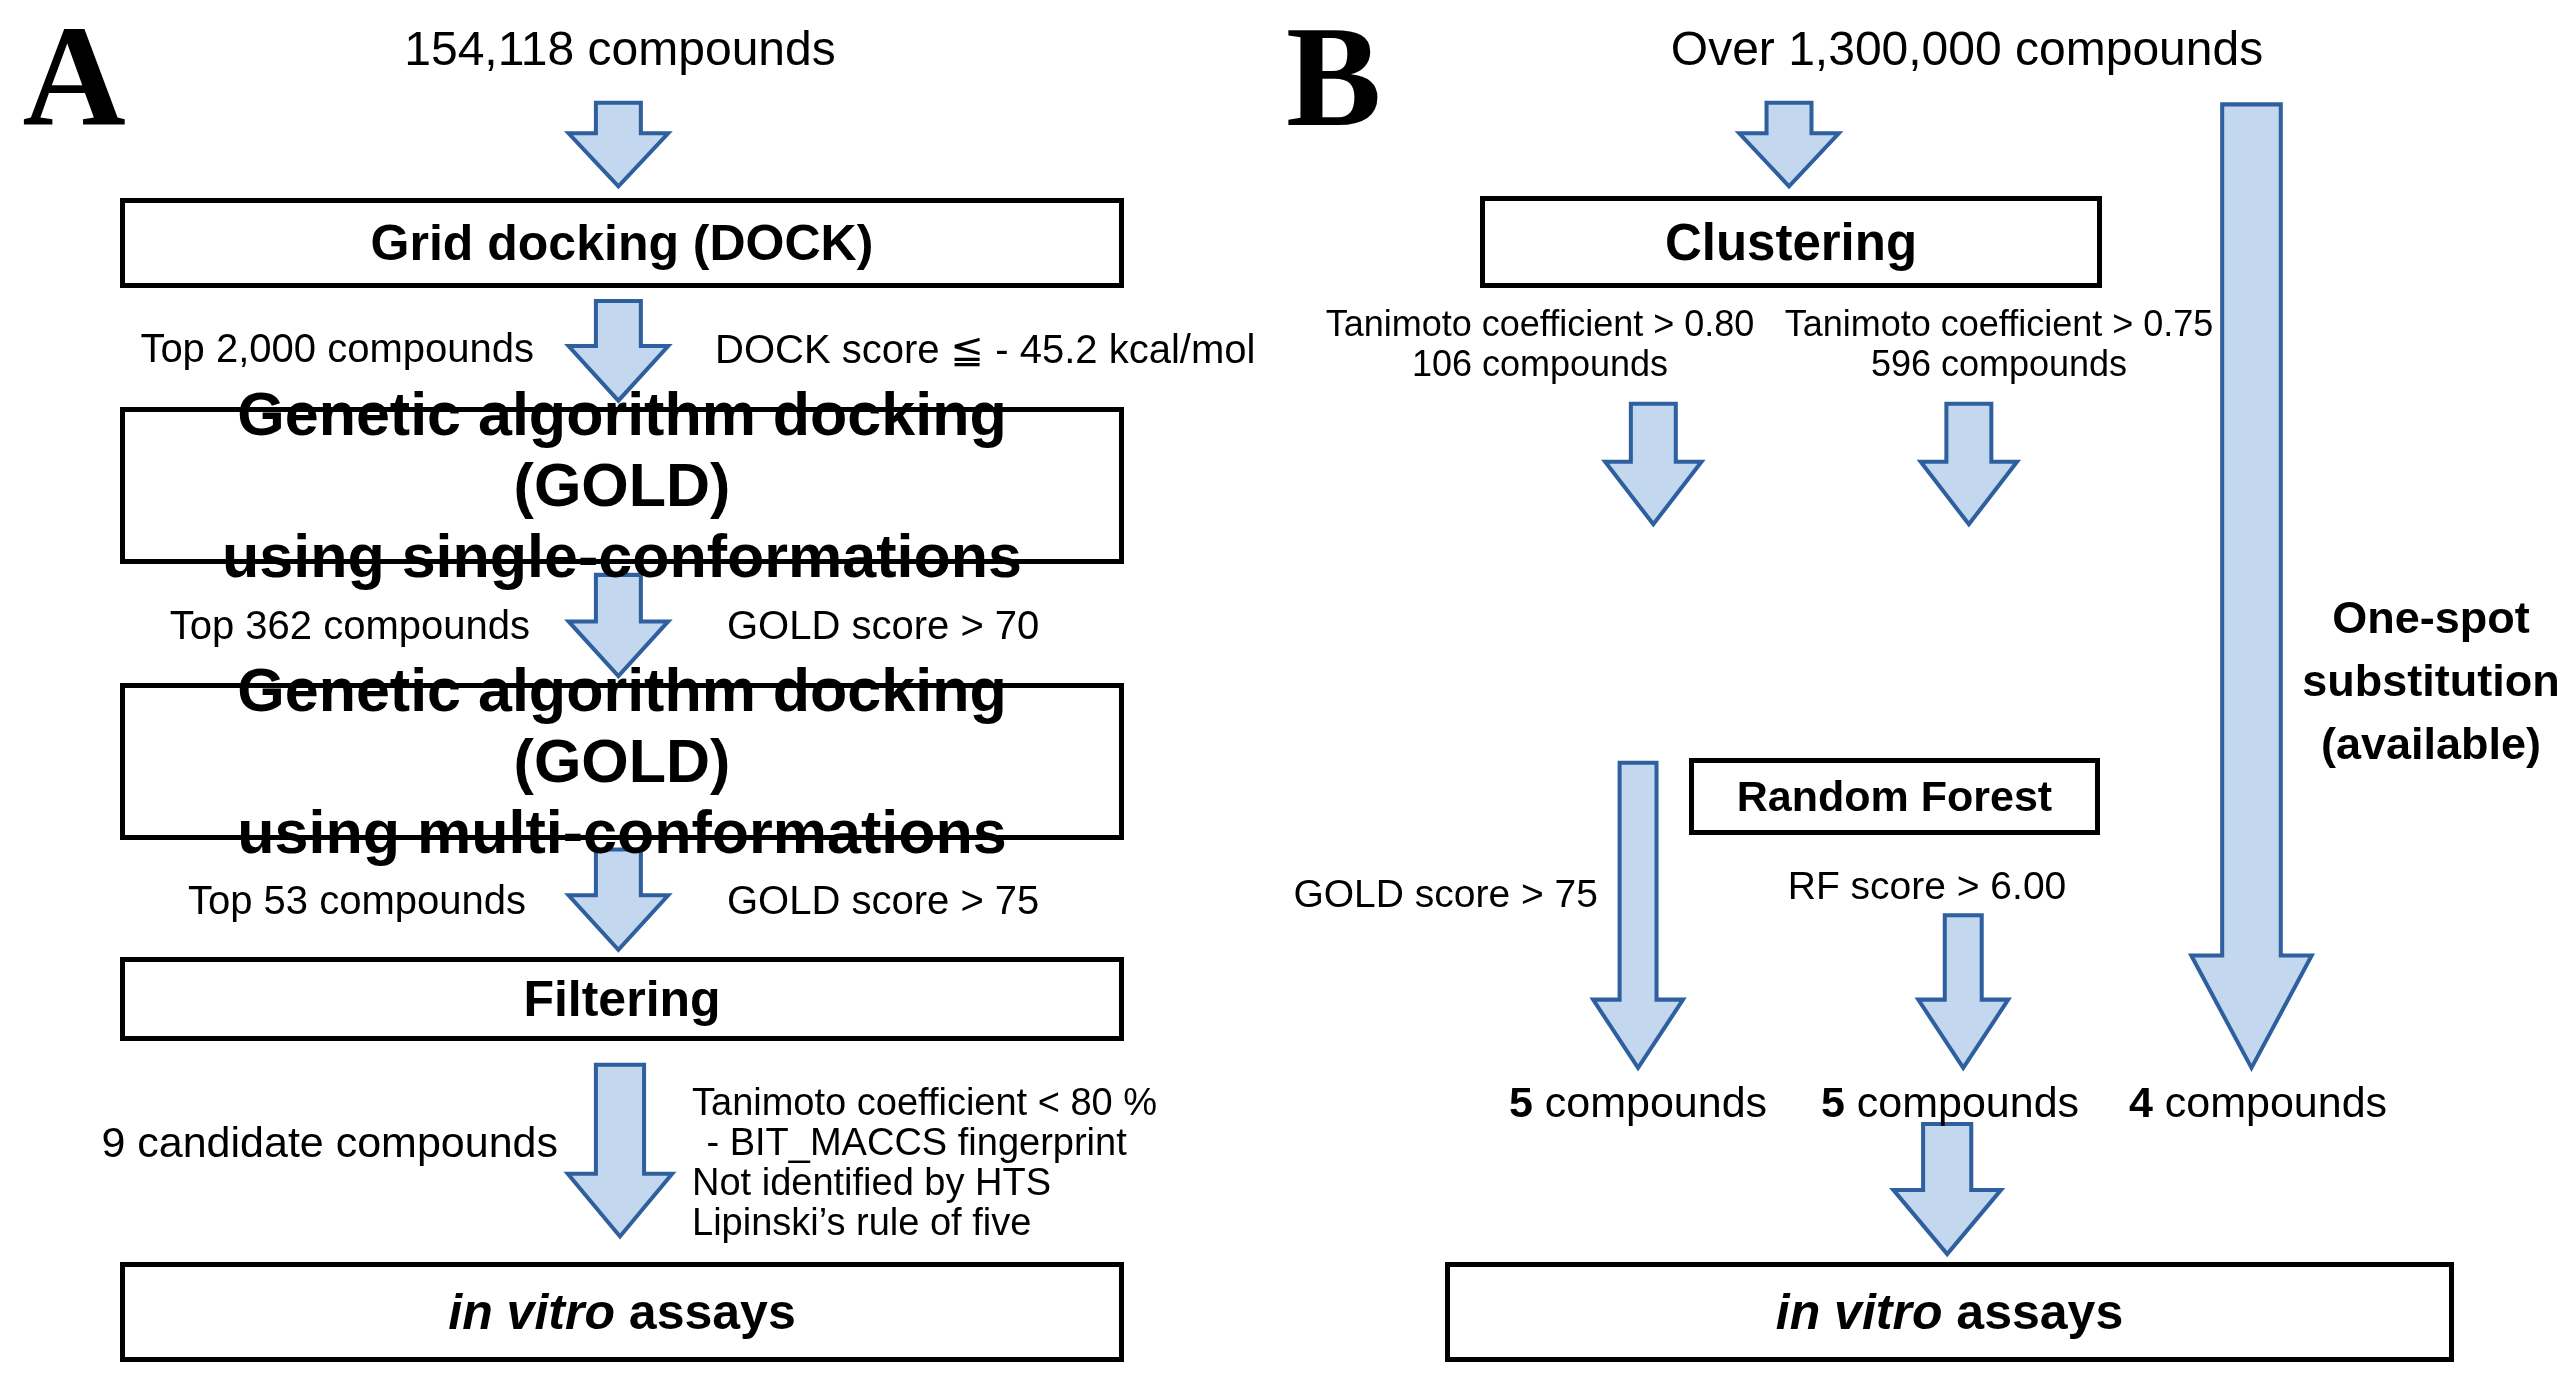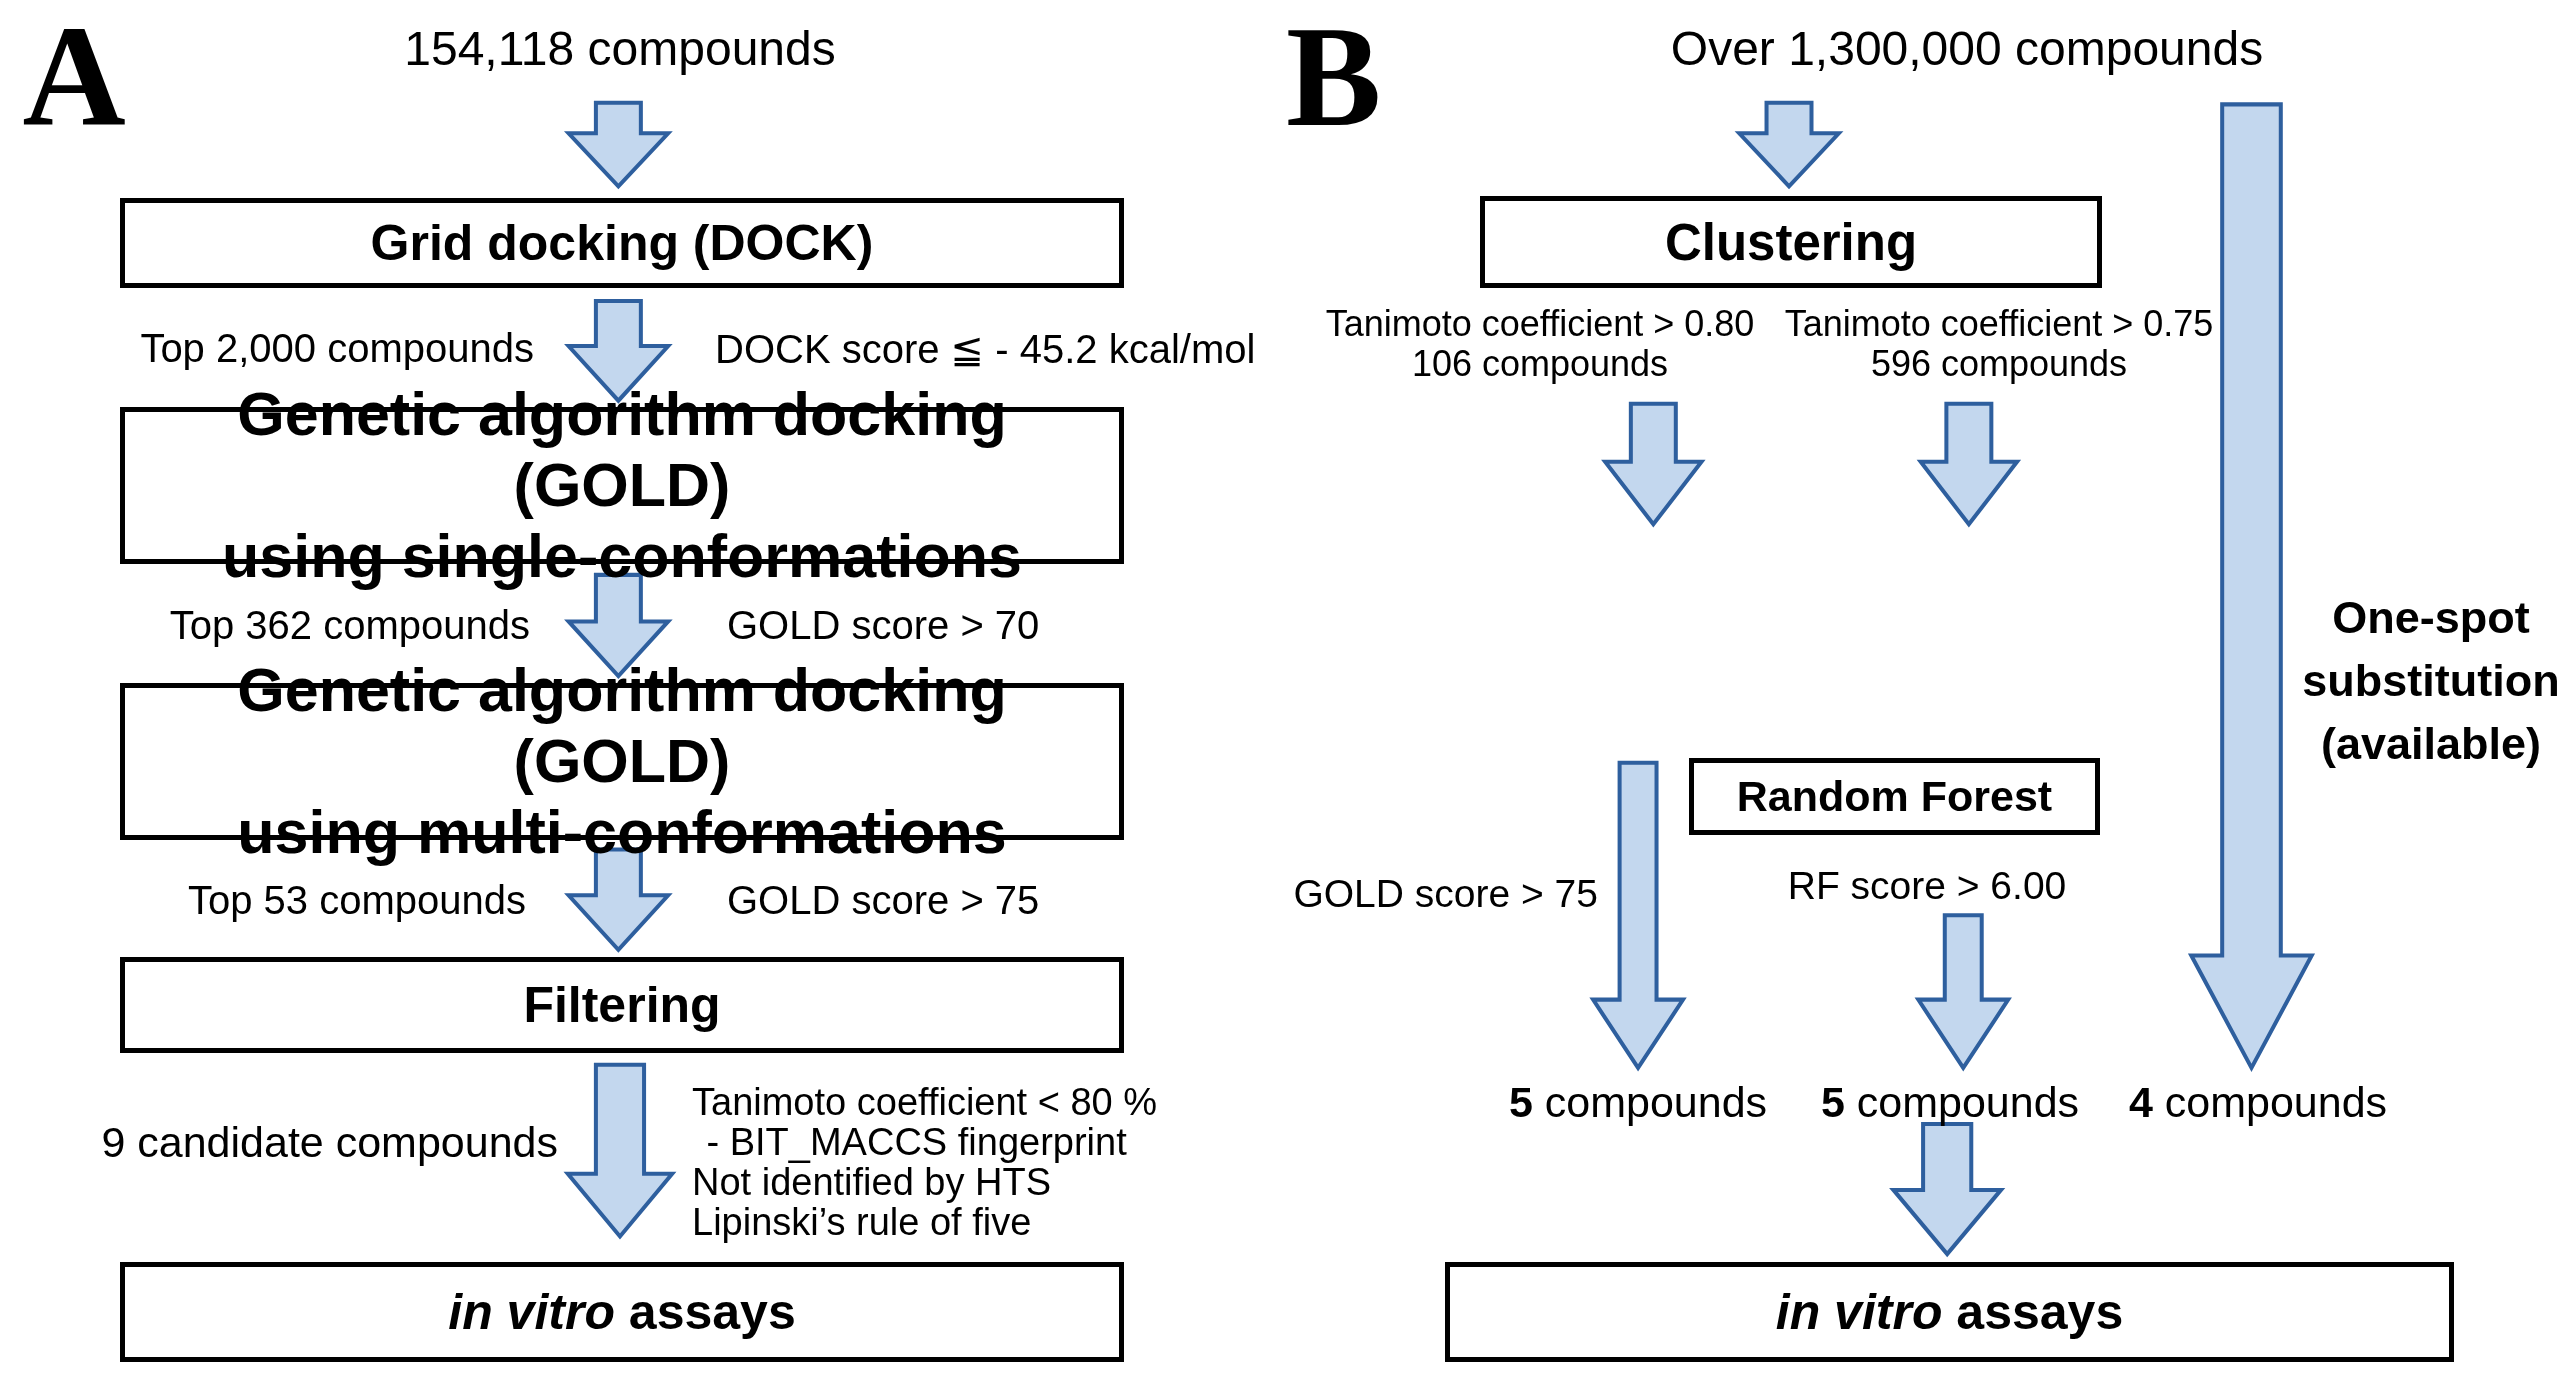--- a/index.html
+++ b/index.html
@@ -88,21 +88,21 @@
   <div class="t fs50" style="left:727px;top:603px;">GOLD score &gt; 70</div>
 
   <div class="flowbox box-two-line" style="left:120px;top:683px;width:1004px;height:157px;">
     <div>Genetic algorithm docking (GOLD)</div>
     <div>using multi-conformations</div>
   </div>
 
   <div class="t right fs50" style="left:104px;top:878px;width:422px;">Top 53 compounds</div>
   <div class="t fs50" style="left:727px;top:878px;">GOLD score &gt; 75</div>
 
-  <div class="flowbox box-title-lg" style="left:120px;top:957px;width:1004px;height:96px;">
+  <div class="flowbox box-title-lg" style="left:120px;top:957px;width:1004px;height:84px;">
     <span>Filtering</span>
   </div>
 
   <div class="t right fs54" style="left:40px;top:1118px;width:518px;">9 candidate compounds</div>
 
   <div class="t fs47" style="left:692px;top:1082px;white-space:nowrap;">
     <div>Tanimoto coefficient &lt; 80 %</div>
     <div style="padding-left:14.5px;">- BIT_MACCS fingerprint</div>
     <div>Not identified by HTS</div>
     <div>Lipinski’s rule of five</div>

